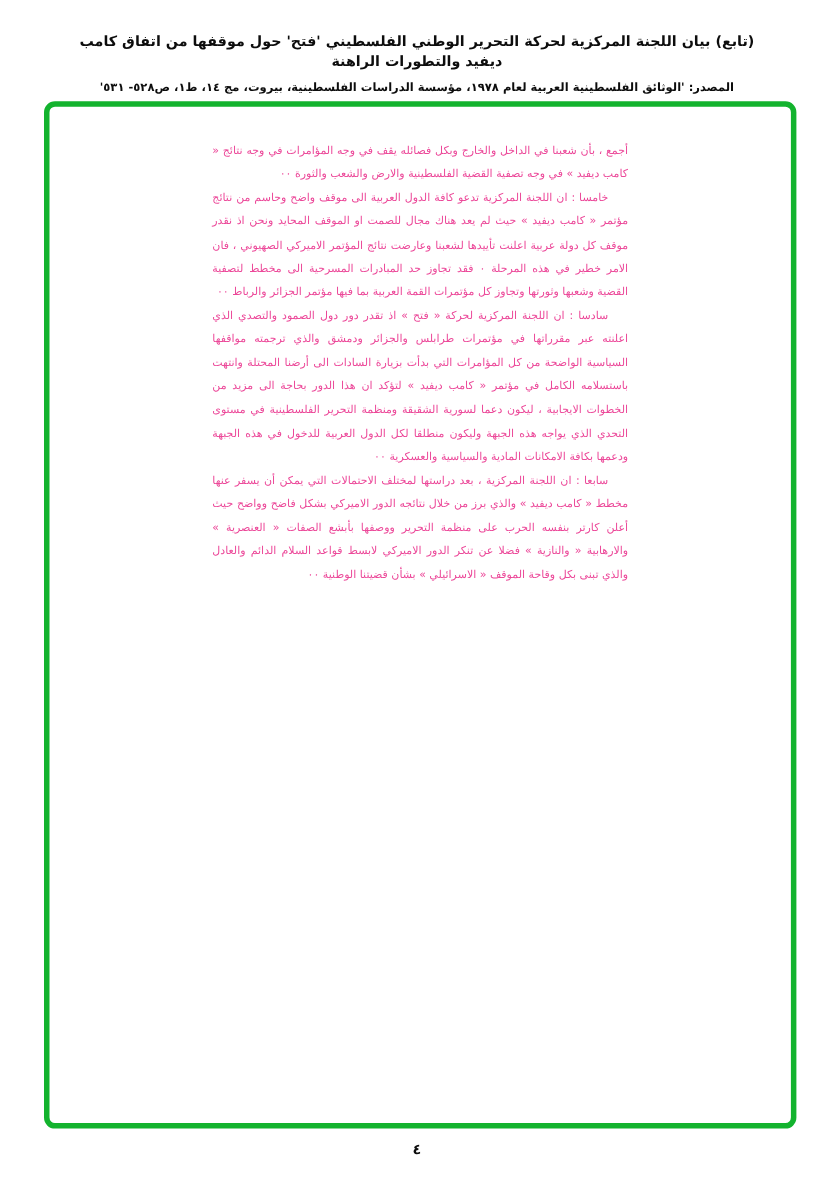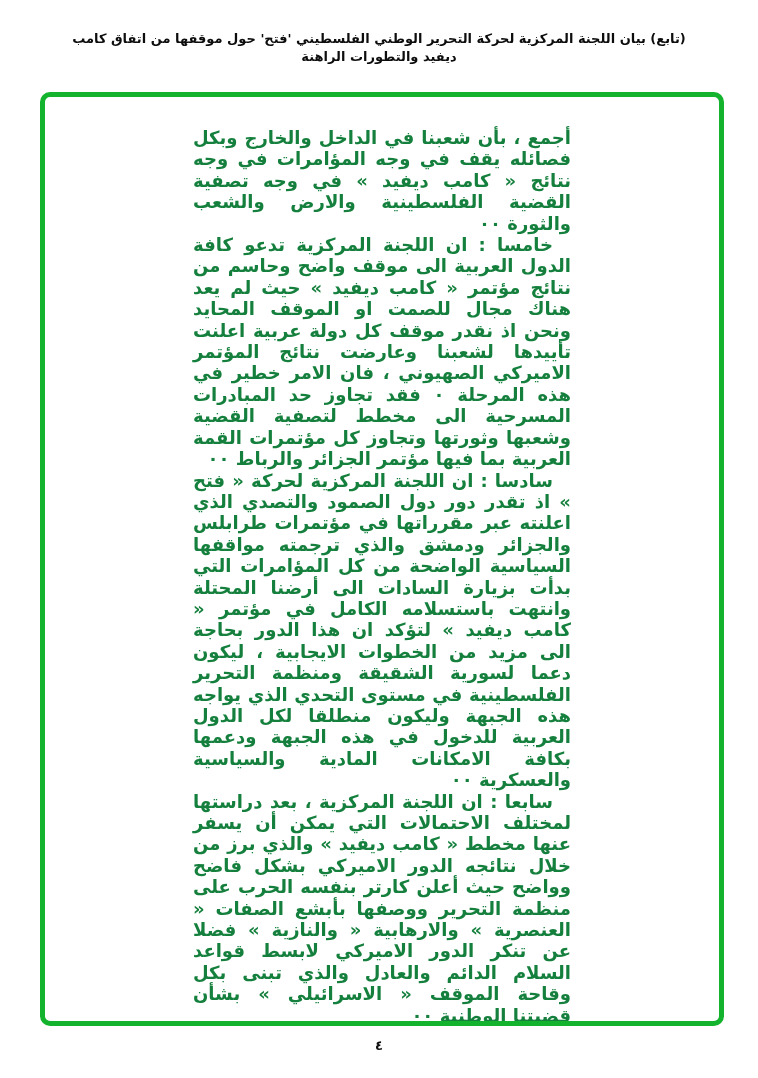--- a/index.html
+++ b/index.html
@@ -40,24 +40,24 @@
     box-sizing: border-box;
     border: 5px solid #13b32e;
     border-radius: 10px;
     padding: 30px 148px 12px 148px;
     overflow: hidden;
     background: #ffffff;
   }
   .text-col {
     direction: rtl;
     text-align: justify;
-    font-size: 18px;
-    font-weight: 700;
+    font-size: 10px;
+    font-weight: 400;
     line-height: 21.4px;
-    color: #15803d;
+    color: #ec4899;
   }
   .text-col p {
     margin: 0;
     text-indent: 18px;
   }
   .text-col p.flush {
     text-indent: 0;
   }
   .page-number {
     position: absolute;
@@ -68,20 +68,21 @@
     font-size: 13px;
     font-weight: 700;
     direction: rtl;
   }
 </style>
 </head>
 <body>
 
 <div class="page-header">
   <div class="doc-title">(تابع)  بيان اللجنة المركزية لحركة التحرير الوطني الفلسطيني 'فتح' حول موقفها من اتفاق كامب ديفيد والتطورات الراهنة</div>
+  <div class="doc-source">المصدر: 'الوثائق الفلسطينية العربية لعام ١٩٧٨، مؤسسة الدراسات الفلسطينية، بيروت، مج ١٤، ط١، ص٥٢٨- ٥٣١'</div>
 </div>
 
 <div class="frame" style="border-color: rgb(19, 179, 46);">
   <div class="text-col">
     <p class="flush">أجمع ، بأن شعبنا في الداخل والخارج وبكل فصائله يقف في وجه المؤامرات في وجه نتائج « كامب ديفيد » في وجه تصفية القضية الفلسطينية والارض والشعب والثورة ٠٠</p>
     <p>خامسا : ان اللجنة المركزية تدعو كافة الدول العربية الى موقف واضح وحاسم من نتائج مؤتمر « كامب ديفيد » حيث لم يعد هناك مجال للصمت او الموقف المحايد ونحن اذ نقدر موقف كل دولة عربية اعلنت تأييدها لشعبنا وعارضت نتائج المؤتمر الاميركي الصهيوني ، فان الامر خطير في هذه المرحلة ٠ فقد تجاوز حد المبادرات المسرحية الى مخطط لتصفية القضية وشعبها وثورتها وتجاوز كل مؤتمرات القمة العربية بما فيها مؤتمر الجزائر والرباط ٠٠</p>
     <p>سادسا : ان اللجنة المركزية لحركة « فتح » اذ تقدر دور دول الصمود والتصدي الذي اعلنته عبر مقرراتها في مؤتمرات طرابلس والجزائر ودمشق والذي ترجمته مواقفها السياسية الواضحة من كل المؤامرات التي بدأت بزيارة السادات الى أرضنا المحتلة وانتهت باستسلامه الكامل في مؤتمر « كامب ديفيد » لتؤكد ان هذا الدور بحاجة الى مزيد من الخطوات الايجابية ، ليكون دعما لسورية الشقيقة ومنظمة التحرير الفلسطينية في مستوى التحدي الذي يواجه هذه الجبهة وليكون منطلقا لكل الدول العربية للدخول في هذه الجبهة ودعمها بكافة الامكانات المادية والسياسية والعسكرية ٠٠</p>
     <p>سابعا : ان اللجنة المركزية ، بعد دراستها لمختلف الاحتمالات التي يمكن أن يسفر عنها مخطط « كامب ديفيد » والذي برز من خلال نتائجه الدور الاميركي بشكل فاضح وواضح حيث أعلن كارتر بنفسه الحرب على منظمة التحرير ووصفها بأبشع الصفات « العنصرية » والارهابية « والنازية » فضلا عن تنكر الدور الاميركي لابسط قواعد السلام الدائم والعادل والذي تبنى بكل وقاحة الموقف « الاسرائيلي » بشأن قضيتنا الوطنية ٠٠</p>
   </div>
 </div>

